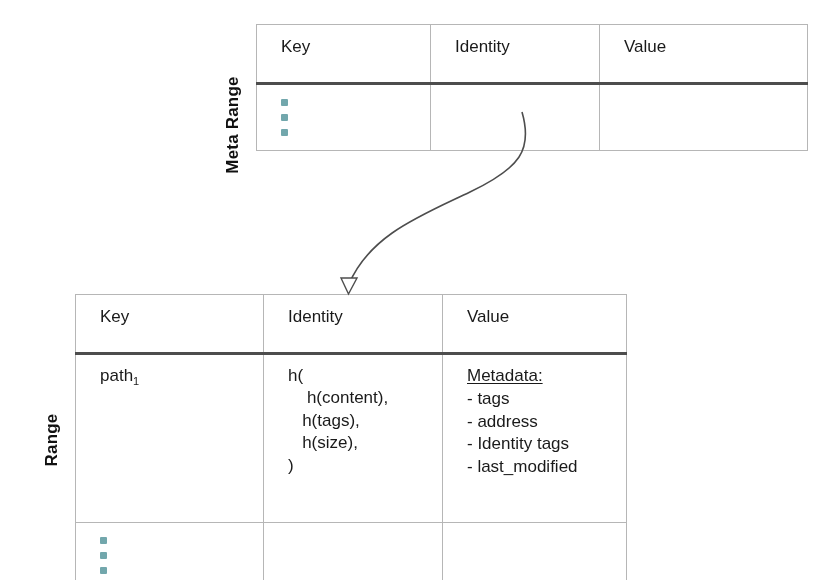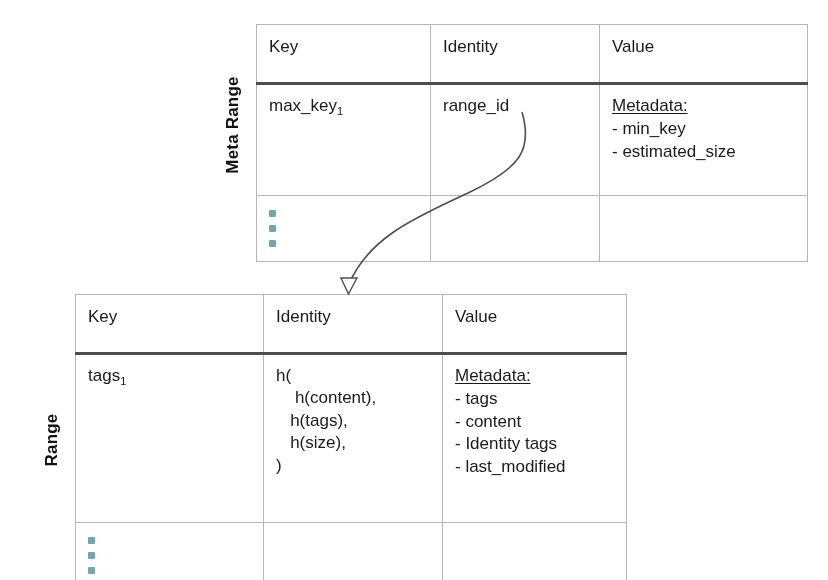--- a/index.html
+++ b/index.html
@@ -52,21 +52,21 @@
   
   .tbl {
     position: absolute;
     border-collapse: collapse;
     table-layout: fixed;
     background: #ffffff;
   }
   .tbl td, .tbl th {
     border: 1px solid #b6b6b6;
     vertical-align: top;
-    padding: 10px 12px 8px 12px;
+    padding: 10px 12px 8px 24px;
     font-weight: normal;
     text-align: left;
     font-size: 17px;
     line-height: 1.32;
     background: #ffffff;
   }
   .tbl th {
     height: 38px;
     padding-top: 11px;
     border-bottom: 3px solid #4d4d4d;
@@ -163,33 +163,20 @@
         <col class="c-val">
     </colgroup>
     <thead>
       <tr>
         <th>Key</th>
         <th>Identity</th>
         <th>Value</th>
       </tr>
     </thead>
     <tbody>
-      <tr class="body-row">
-        <td>
-          <span>max_key</span><sub>1</sub>
-        </td>
-        <td>range_id</td>
-        <td>
-          <span class="meta-head">Metadata:</span>
-          <div class="meta-list">
-            <div>- min_key</div>
-            <div>- estimated_size</div>
-          </div>
-        </td>
-      </tr>
       <tr class="more-row">
         <td class="ellipsis-cell">
           <span class="vdots"><i></i><i></i><i></i></span>
         </td>
         <td></td>
         <td></td>
       </tr>
     </tbody>
   </table>
 
@@ -202,32 +189,32 @@
     <thead>
       <tr>
         <th>Key</th>
         <th>Identity</th>
         <th>Value</th>
       </tr>
     </thead>
     <tbody>
       <tr class="body-row">
         <td>
-          <span>tags</span><sub>1</sub>
+          <span>path</span><sub>1</sub>
         </td>
         <td class="code-block">h(
     h(content),
    h(tags),
    h(size),
 )</td>
         <td>
           <span class="meta-head">Metadata:</span>
           <div class="meta-list">
             <div>- tags</div>
-            <div>- content</div>
+            <div>- address</div>
             <div>- Identity tags</div>
             <div>- last_modified</div>
           </div>
         </td>
       </tr>
       <tr class="more-row">
         <td class="ellipsis-cell">
           <span class="vdots"><i></i><i></i><i></i></span>
         </td>
         <td></td>

